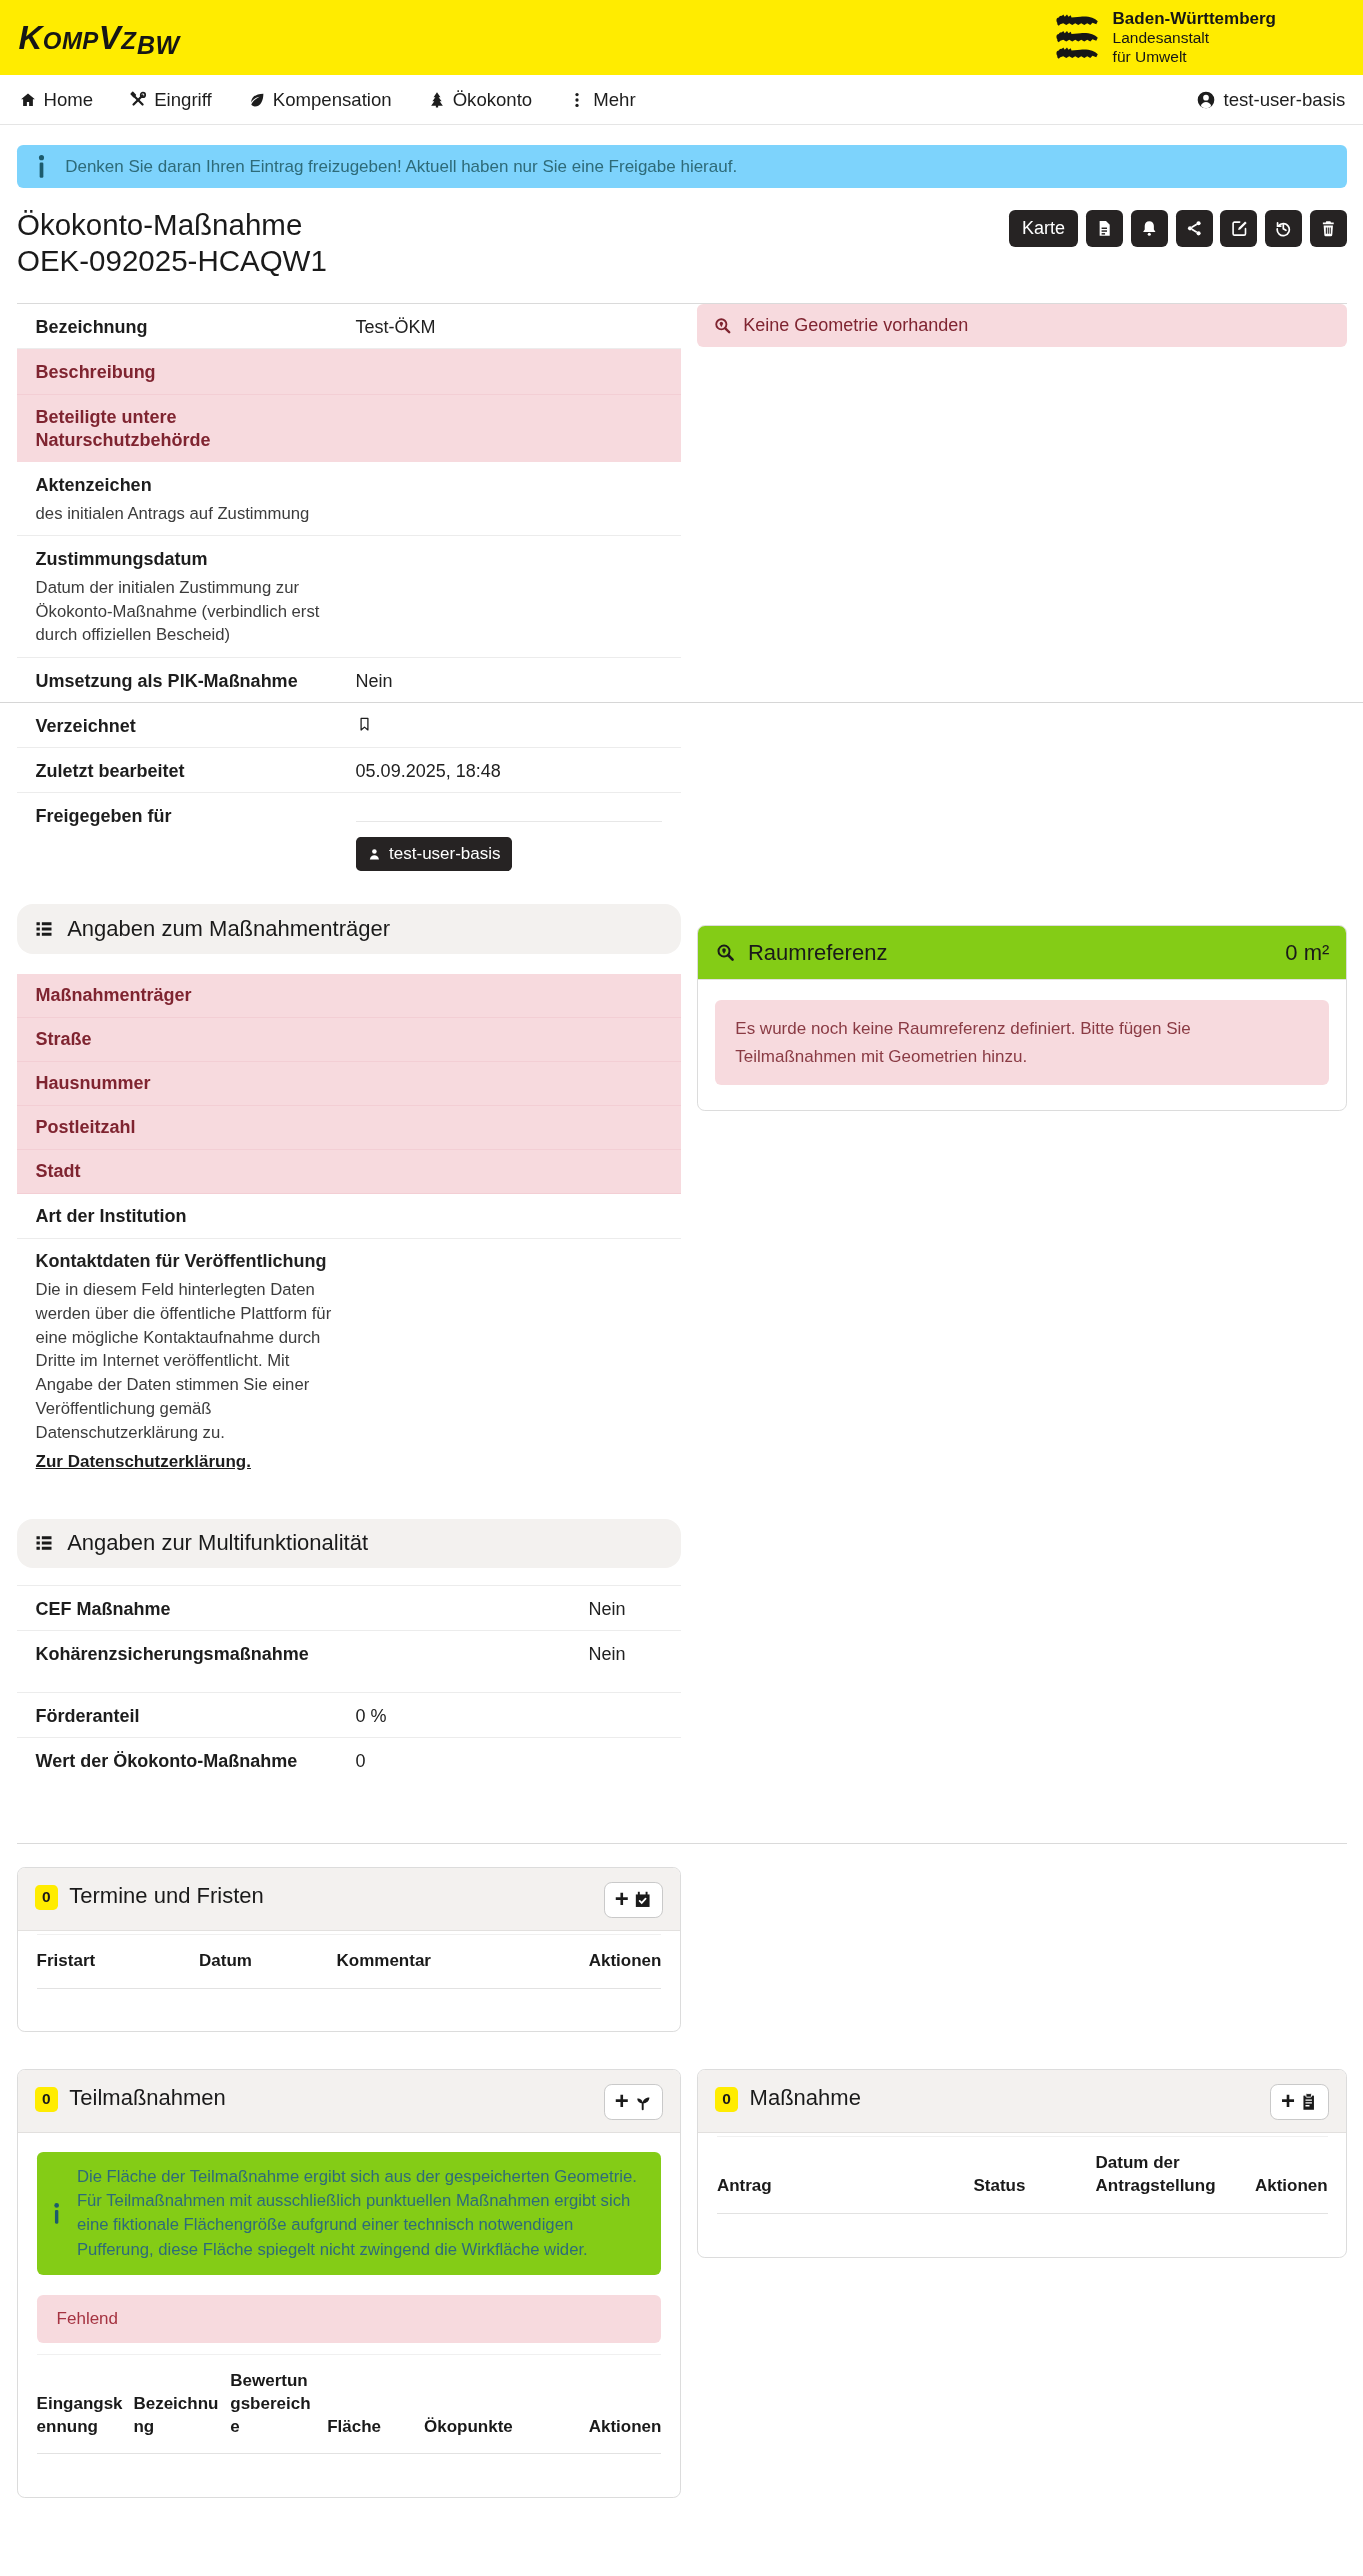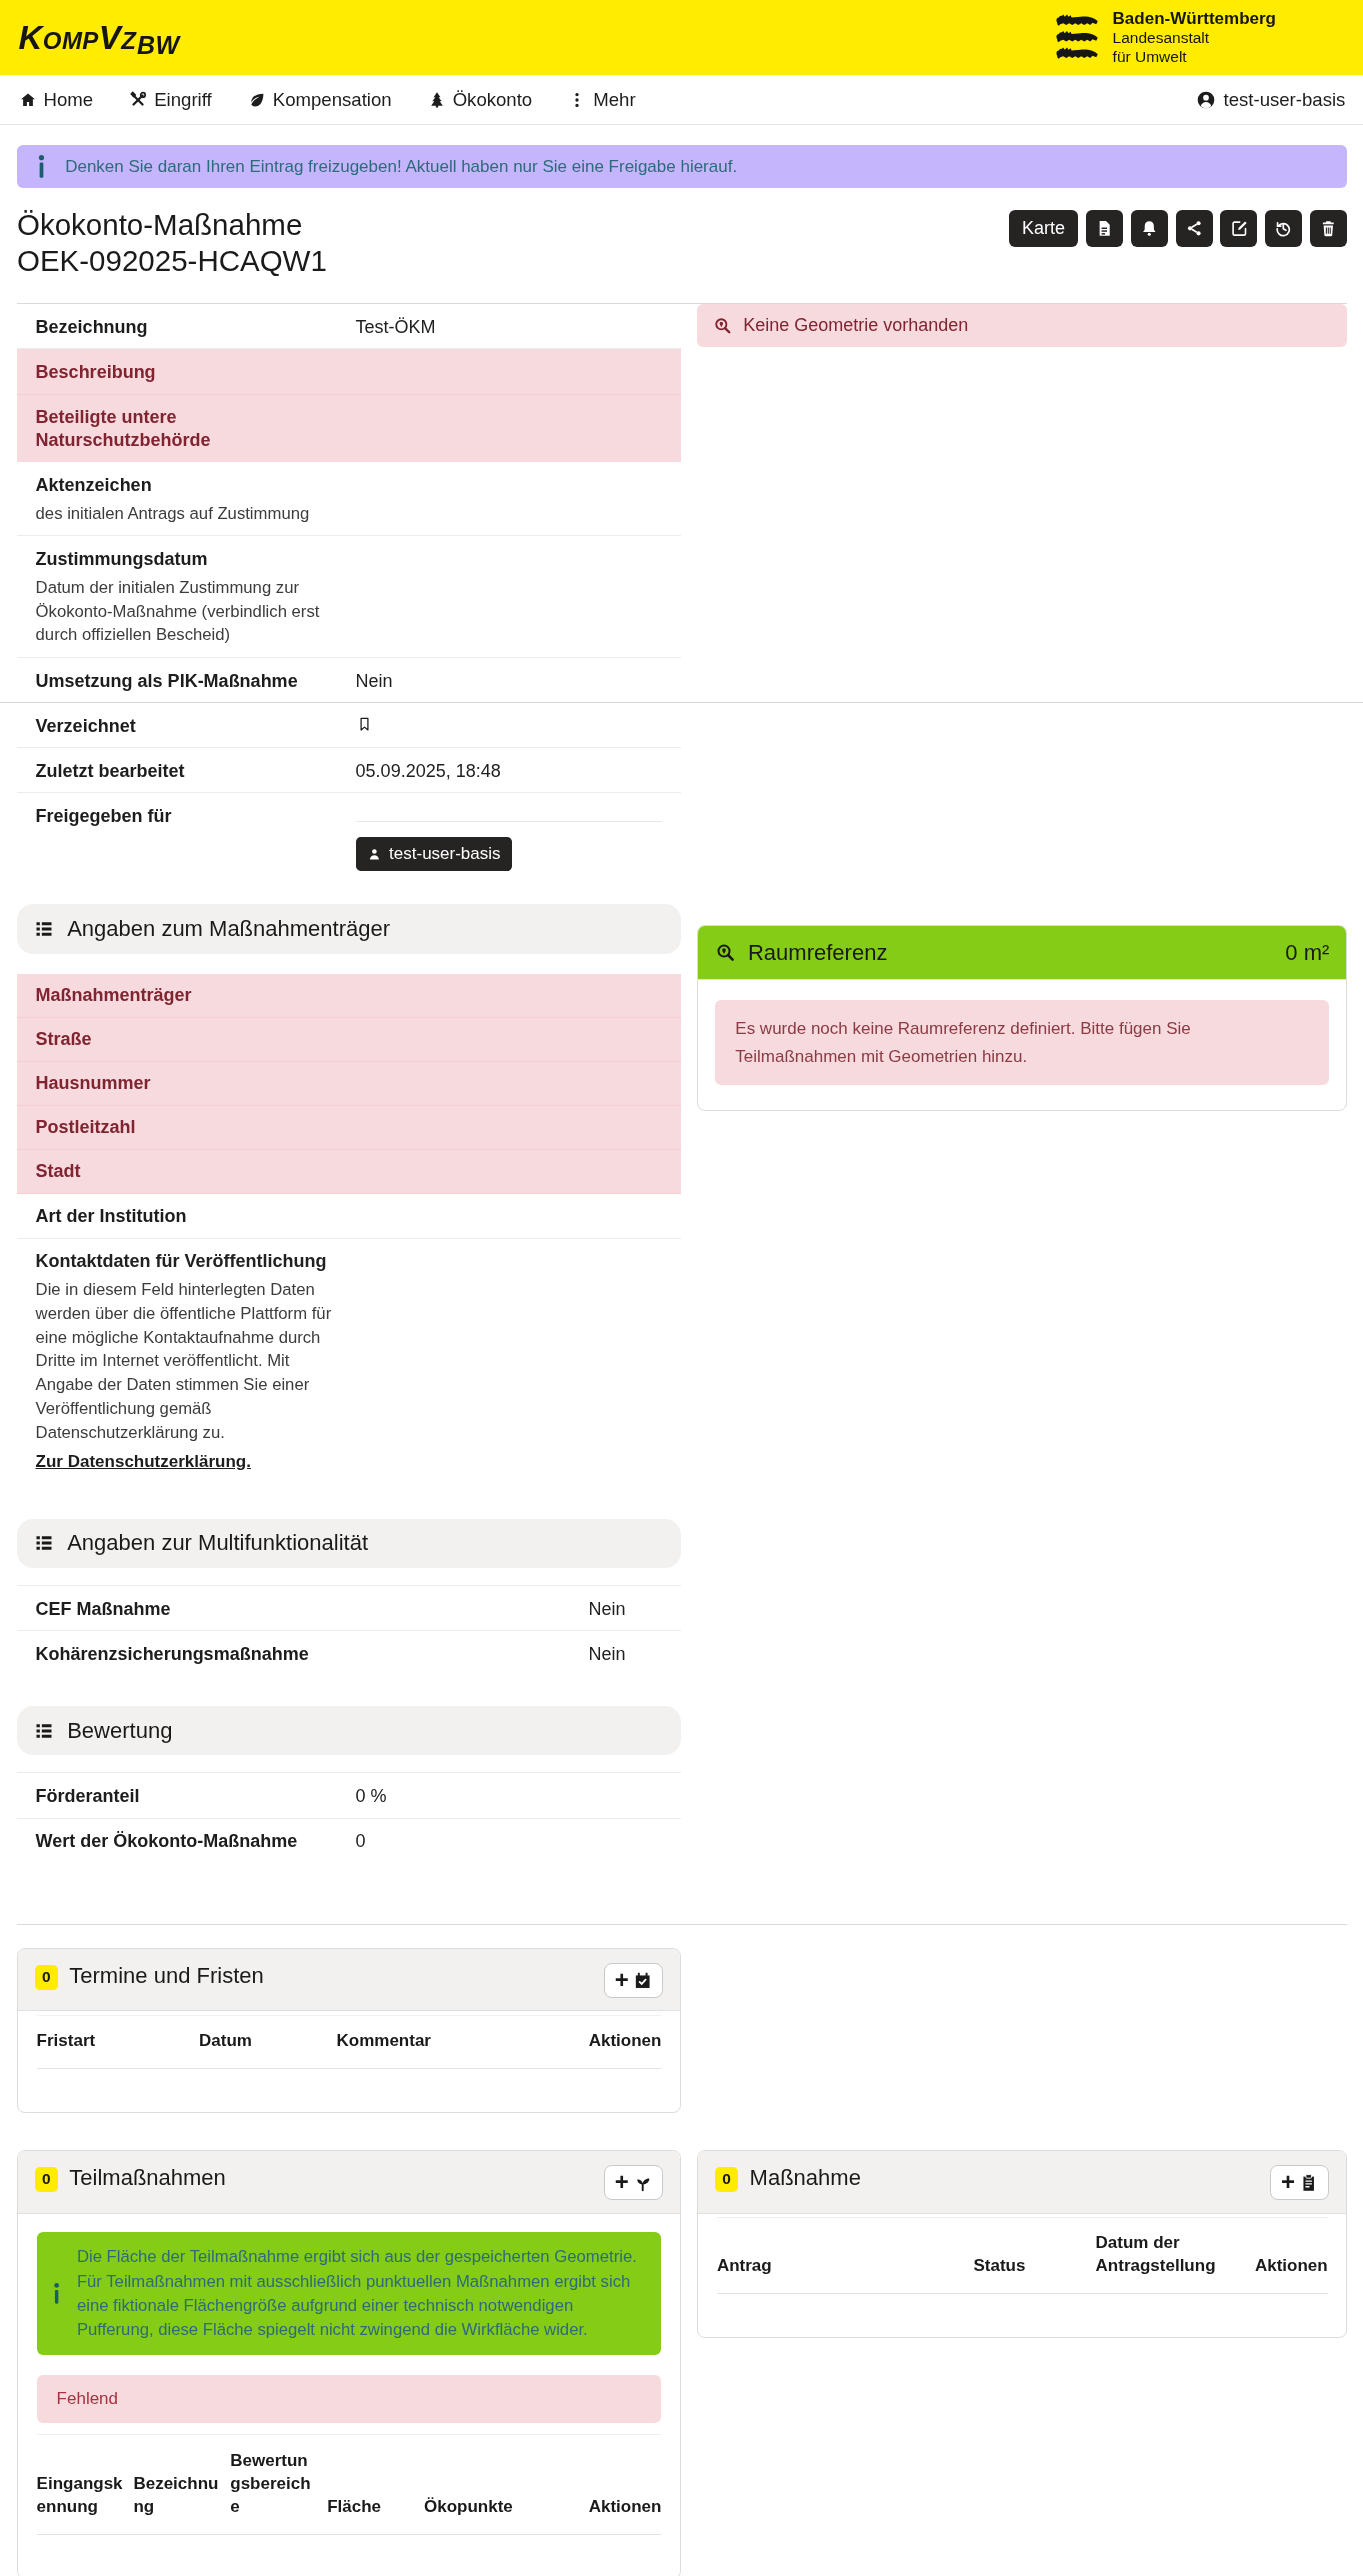--- a/index.html
+++ b/index.html
@@ -19,21 +19,21 @@
 
   
   .navbar { height: 50px; border-bottom: 0.8px solid #e5e5e5; display: flex; align-items: center; padding: 0 18.6px; font-size: 18.6px; color: #1d1d1d; }
   .nav-item { display: flex; align-items: center; gap: 7px; margin-right: 36px; cursor: pointer; }
   .nav-user { margin-left: auto; display: flex; align-items: center; gap: 7px; cursor: pointer; }
   .nav-item svg, .nav-user svg { flex: 0 0 auto; }
 
   .container { padding: 0 17px; }
 
   
-  .notice { margin-top: 20px; background: #c4b5fd; color: #2e6b79; border-radius: 6.2px; padding: 10px 18.6px; display: flex; align-items: center; gap: 18.6px; font-size: 17px; }
+  .notice { margin-top: 20px; background: #7dd3fc; color: #2e6b79; border-radius: 6.2px; padding: 10px 18.6px; display: flex; align-items: center; gap: 18.6px; font-size: 17px; }
   .notice .i-ic { color: #1c5b6d; }
 
   
   .title-row { margin-top: 18.6px; display: flex; justify-content: space-between; align-items: flex-start; }
   h1 { font-weight: 400; font-size: 29.5px; line-height: 1.25; color: #1a1a1a; }
   .toolbar { display: flex; gap: 7.8px; margin-top: 3.1px; }
   .tbtn { background: #262323; color: #fff; border: none; border-radius: 6.2px; height: 37px; min-width: 37px; display: flex; align-items: center; justify-content: center; font-size: 18px; font-family: inherit; padding: 0 3.1px; cursor: pointer; }
   .tbtn.text { padding: 0 13.2px; }
 
   hr.page { border: 0; border-top: 0.8px solid #dadada; margin: 23px 0 0; }
@@ -348,26 +348,20 @@
         <div class="drow wide">
           <div class="lbl">CEF Maßnahme</div>
           <div class="val">Nein</div>
         </div>
         <div class="drow wide nline">
           <div class="lbl">Kohärenzsicherungsmaßnahme</div>
           <div class="val">Nein</div>
         </div>
       </div>
 
-      <div class="sect-head" style="margin-top:31px;">
-        <svg width="20" height="20" viewBox="0 0 24 24" fill="#1a1a1a">
-            <path d="M3 4h4v3.4H3zM3 10.3h4v3.4H3zM3 16.6h4v3.4H3zM9.4 4H21v3.4H9.4zM9.4 10.3H21v3.4H9.4zM9.4 16.6H21v3.4H9.4z"></path>
-          </svg>
-        <span>Bewertung</span>
-      </div>
       <div class="rows-group" style="margin-bottom:22px;">
         <div class="drow">
           <div class="lbl">Förderanteil</div>
           <div class="val">0 %</div>
         </div>
         <div class="drow nline">
           <div class="lbl">Wert der Ökokonto-Maßnahme</div>
           <div class="val">0</div>
         </div>
       </div>

